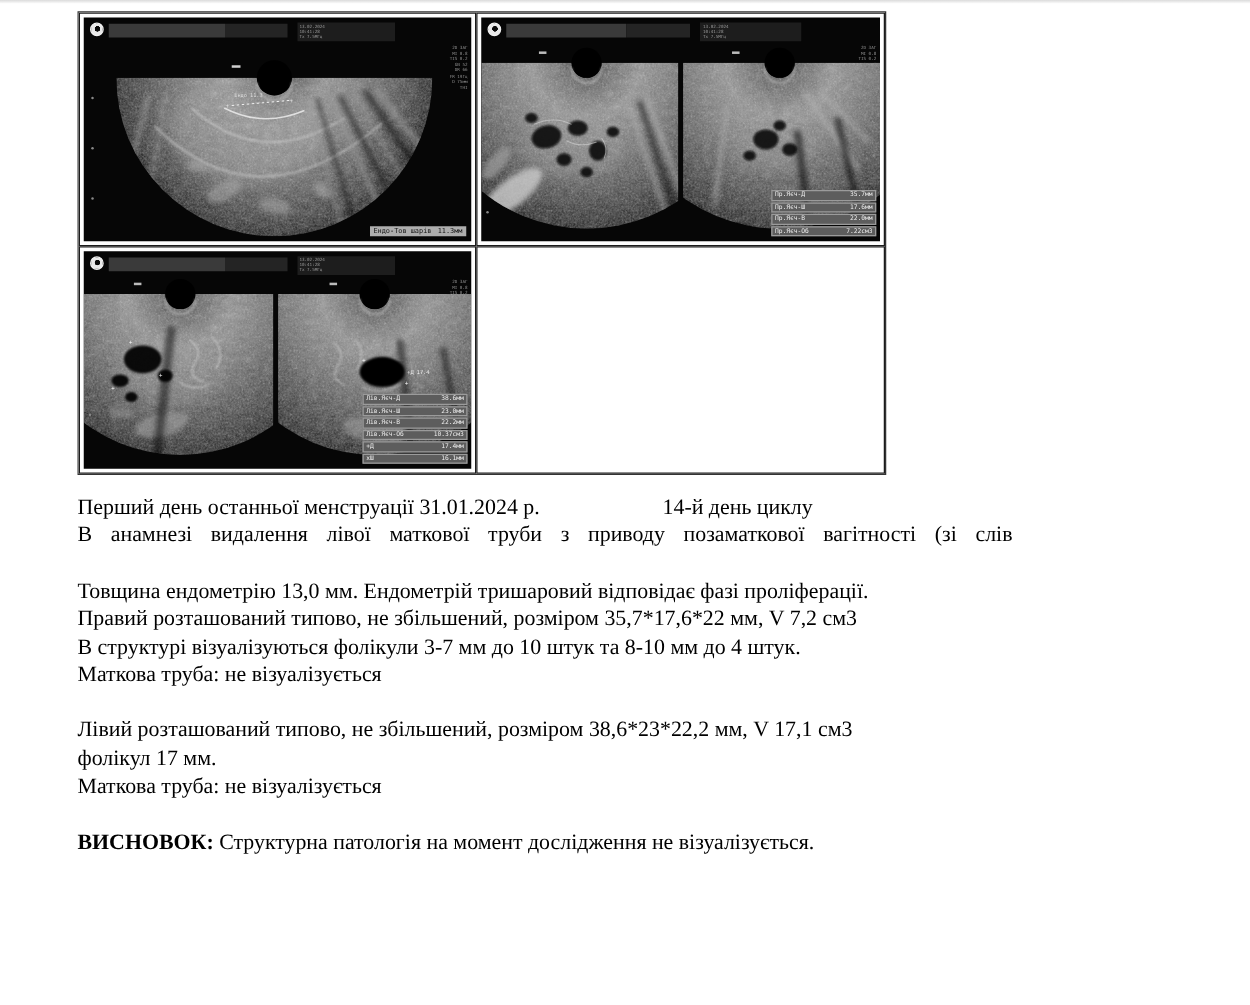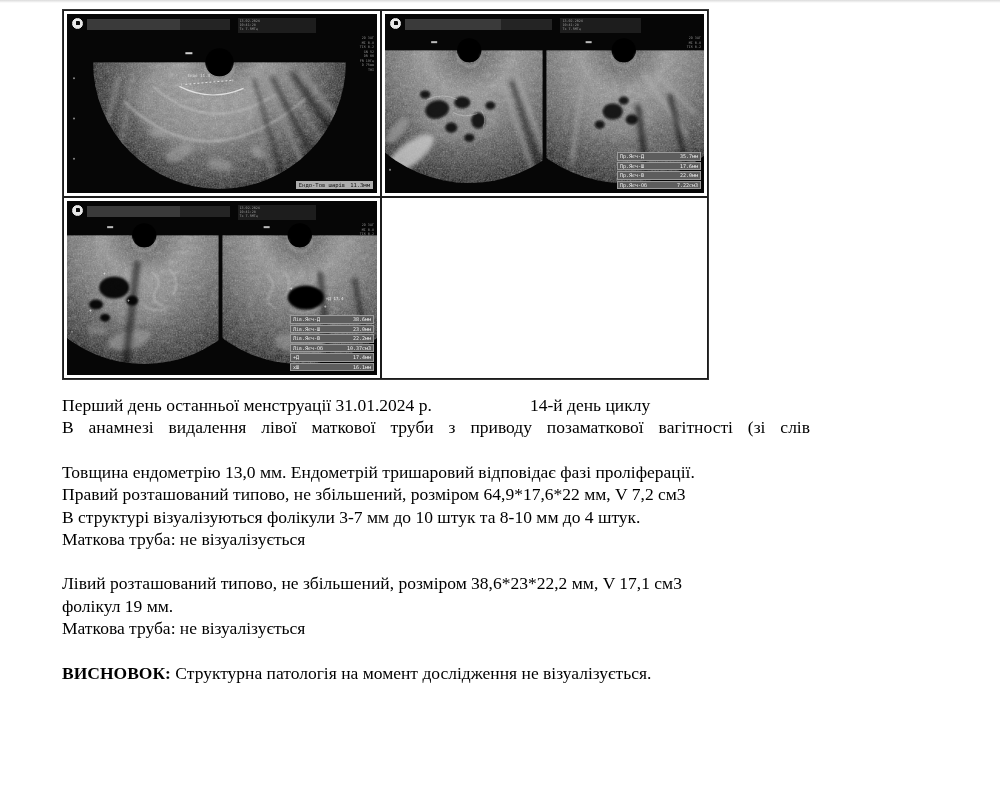--- a/index.html
+++ b/index.html
@@ -424,23 +424,23 @@
     <div class="cell empty"></div>
   </div>
 
   <div class="report">
     <p class="l1">
       <span class="left">Перший день останньої менструації  31.01.2024 р.</span>
       <span>14-й день циклу</span>
     </p>
     <p class="jl">В анамнезі видалення лівої маткової труби з приводу позаматкової вагітності (зі слів</p>
     <p class="gap">Товщина ендометрію 13,0 мм. Ендометрій тришаровий відповідає фазі проліферації.</p>
-    <p>Правий розташований типово, не збільшений, розміром 64,9*17,6*22 мм, V 7,2 см3</p>
+    <p>Правий розташований типово, не збільшений, розміром 35,7*17,6*22 мм, V 7,2 см3</p>
     <p>В структурі візуалізуються фолікули 3-7 мм до 10 штук та 8-10 мм до 4 штук.</p>
     <p>Маткова труба: не візуалізується</p>
     <p class="gap">Лівий розташований типово, не збільшений, розміром 38,6*23*22,2 мм, V 17,1 см3</p>
-    <p>фолікул 19 мм.</p>
+    <p>фолікул 17 мм.</p>
     <p>Маткова труба: не візуалізується</p>
     <p class="gap">
       <span class="bold">ВИСНОВОК:</span><span> Структурна патологія на момент дослідження не візуалізується.</span>
     </p>
   </div>
 </div>
 
 </body></html>

